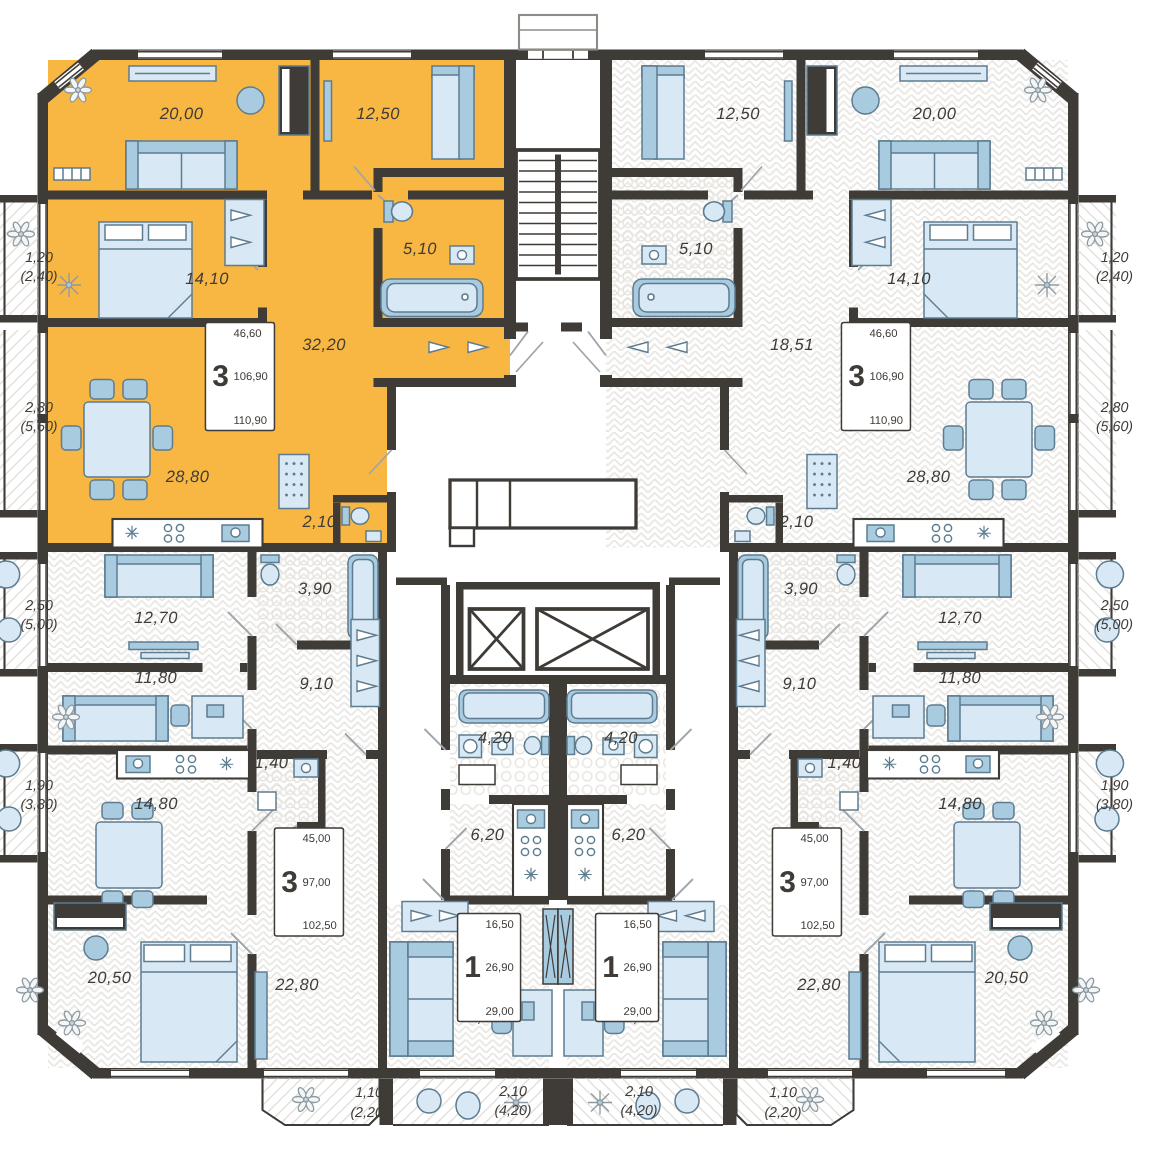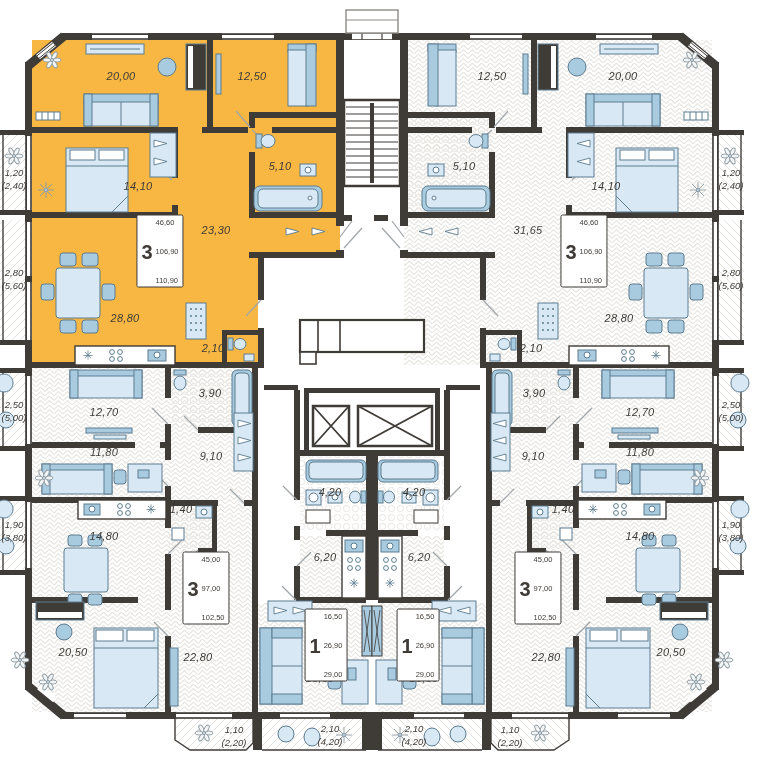--- a/index.html
+++ b/index.html
@@ -2,21 +2,21 @@
 <html><head>
 <meta charset="utf-8">
 <style>
   html,body{margin:0;padding:0;background:#fff;}
   .stage{position:relative;width:780px;height:775px;overflow:hidden;background:#fff;
          font-family:"Liberation Sans",sans-serif;color:#3F3B37;}
   .stage svg{position:absolute;left:0;top:0;}
   .rl{position:absolute;transform:translate(-50%,-50%);font-style:italic;font-size:11px;
       letter-spacing:.3px;white-space:nowrap;z-index:5;}
   .bl{position:absolute;transform:translate(-50%,-50%);font-style:italic;font-size:9.5px;
-      white-space:nowrap;z-index:5;}
+      white-space:nowrap;z-index:5;margin-left:12px;}
   .ibox{position:absolute;transform:translate(-50%,-50%);background:#fff;border:1.5px solid #3F3B37;
         border-radius:2px;display:flex;align-items:center;padding:2px 4px;gap:3px;z-index:6;}
   .ibox .num{font-size:20px;font-weight:bold;line-height:20px;}
   .ibox .vals{display:flex;flex-direction:column;align-items:flex-start;line-height:9px;font-size:7.5px;gap:20px;}
 </style>
 </head>
 <body>
 
 <div class="stage">
 <svg width="780" height="775" viewBox="0 0 780 775">
@@ -397,41 +397,41 @@
     <path d="M358,406 L432,446 M432,406 L358,446" stroke="#3F3B37" stroke-width="1.8"></path>
   </g>
 </g>
 
 </svg>
 
 <span class="rl" style="left:121px;top:76px">20,00</span>
 <span class="rl" style="left:252px;top:76px">12,50</span>
 <span class="rl" style="left:280px;top:166px">5,10</span>
 <span class="rl" style="left:138px;top:186px">14,10</span>
-<span class="rl" style="left:216px;top:230px">23,30</span>
+<span class="rl" style="left:216px;top:230px">32,20</span>
 <span class="rl" style="left:125px;top:318px">28,80</span>
 <span class="rl" style="left:213px;top:348px">2,10</span>
 <div class="ibox" style="left:160px;top:251px">
   <span class="num">3</span>
   <span class="vals">
     <span>46,60</span>
     <span>106,90</span>
     <span>110,90</span>
   </span>
 </div>
 <span class="bl" style="left:14px;top:172px">1,20</span>
 <span class="bl" style="left:14px;top:185px">(2,40)</span>
 <span class="bl" style="left:14px;top:272px">2,80</span>
 <span class="bl" style="left:14px;top:285px">(5,60)</span>
 
 <span class="rl" style="left:492px;top:76px">12,50</span>
 <span class="rl" style="left:623px;top:76px">20,00</span>
 <span class="rl" style="left:464px;top:166px">5,10</span>
 <span class="rl" style="left:606px;top:186px">14,10</span>
-<span class="rl" style="left:528px;top:230px">31,65</span>
+<span class="rl" style="left:528px;top:230px">18,51</span>
 <span class="rl" style="left:619px;top:318px">28,80</span>
 <span class="rl" style="left:531px;top:348px">2,10</span>
 <div class="ibox" style="left:584px;top:251px">
   <span class="num">3</span>
   <span class="vals">
     <span>46,60</span>
     <span>106,90</span>
     <span>110,90</span>
   </span>
 </div>

